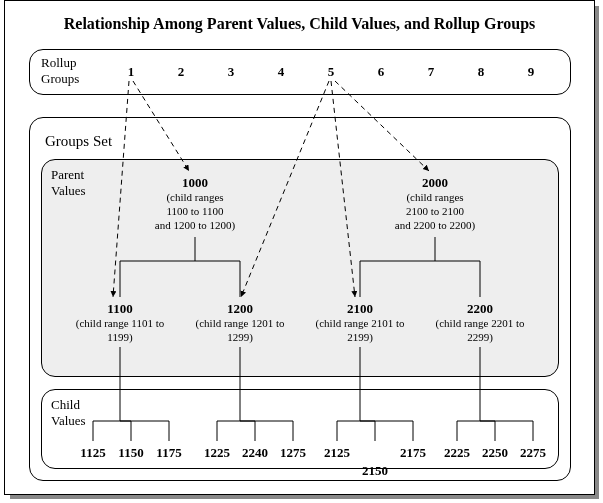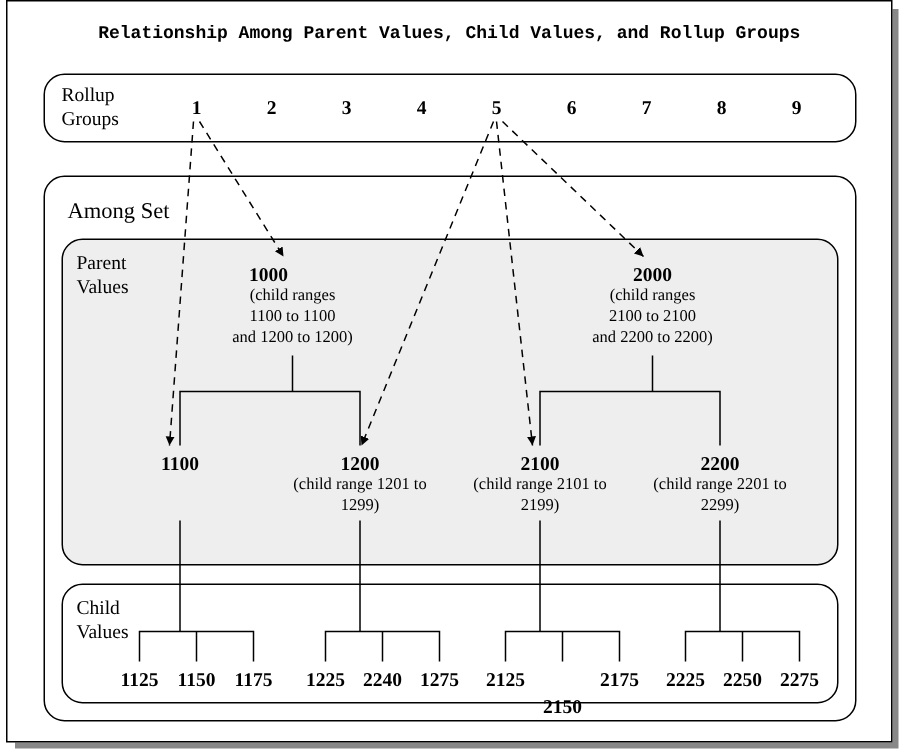--- a/index.html
+++ b/index.html
@@ -1,69 +1,71 @@
 <!DOCTYPE html>
 <html><head>
 <meta charset="utf-8">
 <style>
   html,body{margin:0;padding:0;background:#fff;font-family:"Times New Roman",serif;}
   .page{width:603px;height:503px;position:relative;background:#fff;}
   .shadow{position:absolute;left:10px;top:6px;width:589px;height:493px;background:#888;}
   .sheet{position:absolute;left:4px;top:0;width:589px;height:493px;background:#fff;border:1px solid #000;}
-  .title{position:absolute;top:14px;left:0;width:100%;text-align:center;font-weight:bold;font-size:12px;font-family:Liberation Mono, monospace;}
+  .title{position:absolute;top:14px;left:0;width:100%;text-align:center;font-weight:bold;font-size:16px;}
   .box{position:absolute;border:1px solid #000;border-radius:14px;background:#fff;}
   .lbl{position:absolute;font-size:13px;}
   .num{font-weight:bold;font-size:13px;text-align:center;position:absolute;}
   .sub{font-size:11px;text-align:center;position:absolute;line-height:1.25;}
   svg{position:absolute;left:0;top:0;pointer-events:none;}
 </style>
 </head>
 <body>
 
 <div class="page">
   <div class="shadow"></div>
   <div class="sheet">
 
     <div class="title">Relationship Among Parent Values, Child Values, and Rollup Groups</div>
 
     <div class="box" style="left:24px;top:48px;width:540px;height:44px;"></div>
     <div class="lbl" style="left:36px;top:54px;white-space:pre;">Rollup
 Groups</div>
 
     <div class="box" style="left:24px;top:116px;width:540px;height:362px;"></div>
-    <div class="lbl" style="left:40px;top:132px;font-size:15px;">Among Set</div>
+    <div class="lbl" style="left:40px;top:132px;font-size:15px;">Groups Set</div>
 
     <div class="box" style="left:36px;top:158px;width:516px;height:216px;background:#eee;"></div>
     <div class="lbl" style="left:46px;top:166px;white-space:pre;">Parent
 Values</div>
 
     <div class="box" style="left:36px;top:388px;width:516px;height:78px;"></div>
     <div class="lbl" style="left:46px;top:396px;white-space:pre;">Child
 Values</div>
 
     <div class="num" style="left:116px;top:63px;width:20px;">1</div>
     <div class="num" style="left:166px;top:63px;width:20px;">2</div>
     <div class="num" style="left:216px;top:63px;width:20px;">3</div>
     <div class="num" style="left:266px;top:63px;width:20px;">4</div>
     <div class="num" style="left:316px;top:63px;width:20px;">5</div>
     <div class="num" style="left:366px;top:63px;width:20px;">6</div>
     <div class="num" style="left:416px;top:63px;width:20px;">7</div>
     <div class="num" style="left:466px;top:63px;width:20px;">8</div>
     <div class="num" style="left:516px;top:63px;width:20px;">9</div>
 
-    <div class="num" style="left:144px;top:174px;width:60px;">1000</div>
+    <div class="num" style="left:160px;top:174px;width:60px;">1000</div>
     <div class="sub" style="left:140px;top:190px;width:100px;white-space:pre;">(child ranges
 1100 to 1100
 and 1200 to 1200)</div>
     <div class="num" style="left:400px;top:174px;width:60px;">2000</div>
     <div class="sub" style="left:380px;top:190px;width:100px;white-space:pre;">(child ranges
 2100 to 2100
 and 2200 to 2200)</div>
 
     <div class="num" style="left:85px;top:300px;width:60px;">1100</div>
+    <div class="sub" style="left:70px;top:316px;width:90px;white-space:pre;">(child range 1101 to
+1199)</div>
     <div class="num" style="left:205px;top:300px;width:60px;">1200</div>
     <div class="sub" style="left:190px;top:316px;width:90px;white-space:pre;">(child range 1201 to
 1299)</div>
     <div class="num" style="left:325px;top:300px;width:60px;">2100</div>
     <div class="sub" style="left:310px;top:316px;width:90px;white-space:pre;text-align:center;">(child range 2101 to
 2199)</div>
     <div class="num" style="left:445px;top:300px;width:60px;">2200</div>
     <div class="sub" style="left:430px;top:316px;width:90px;white-space:pre;">(child range 2201 to
 2299)</div>
 

